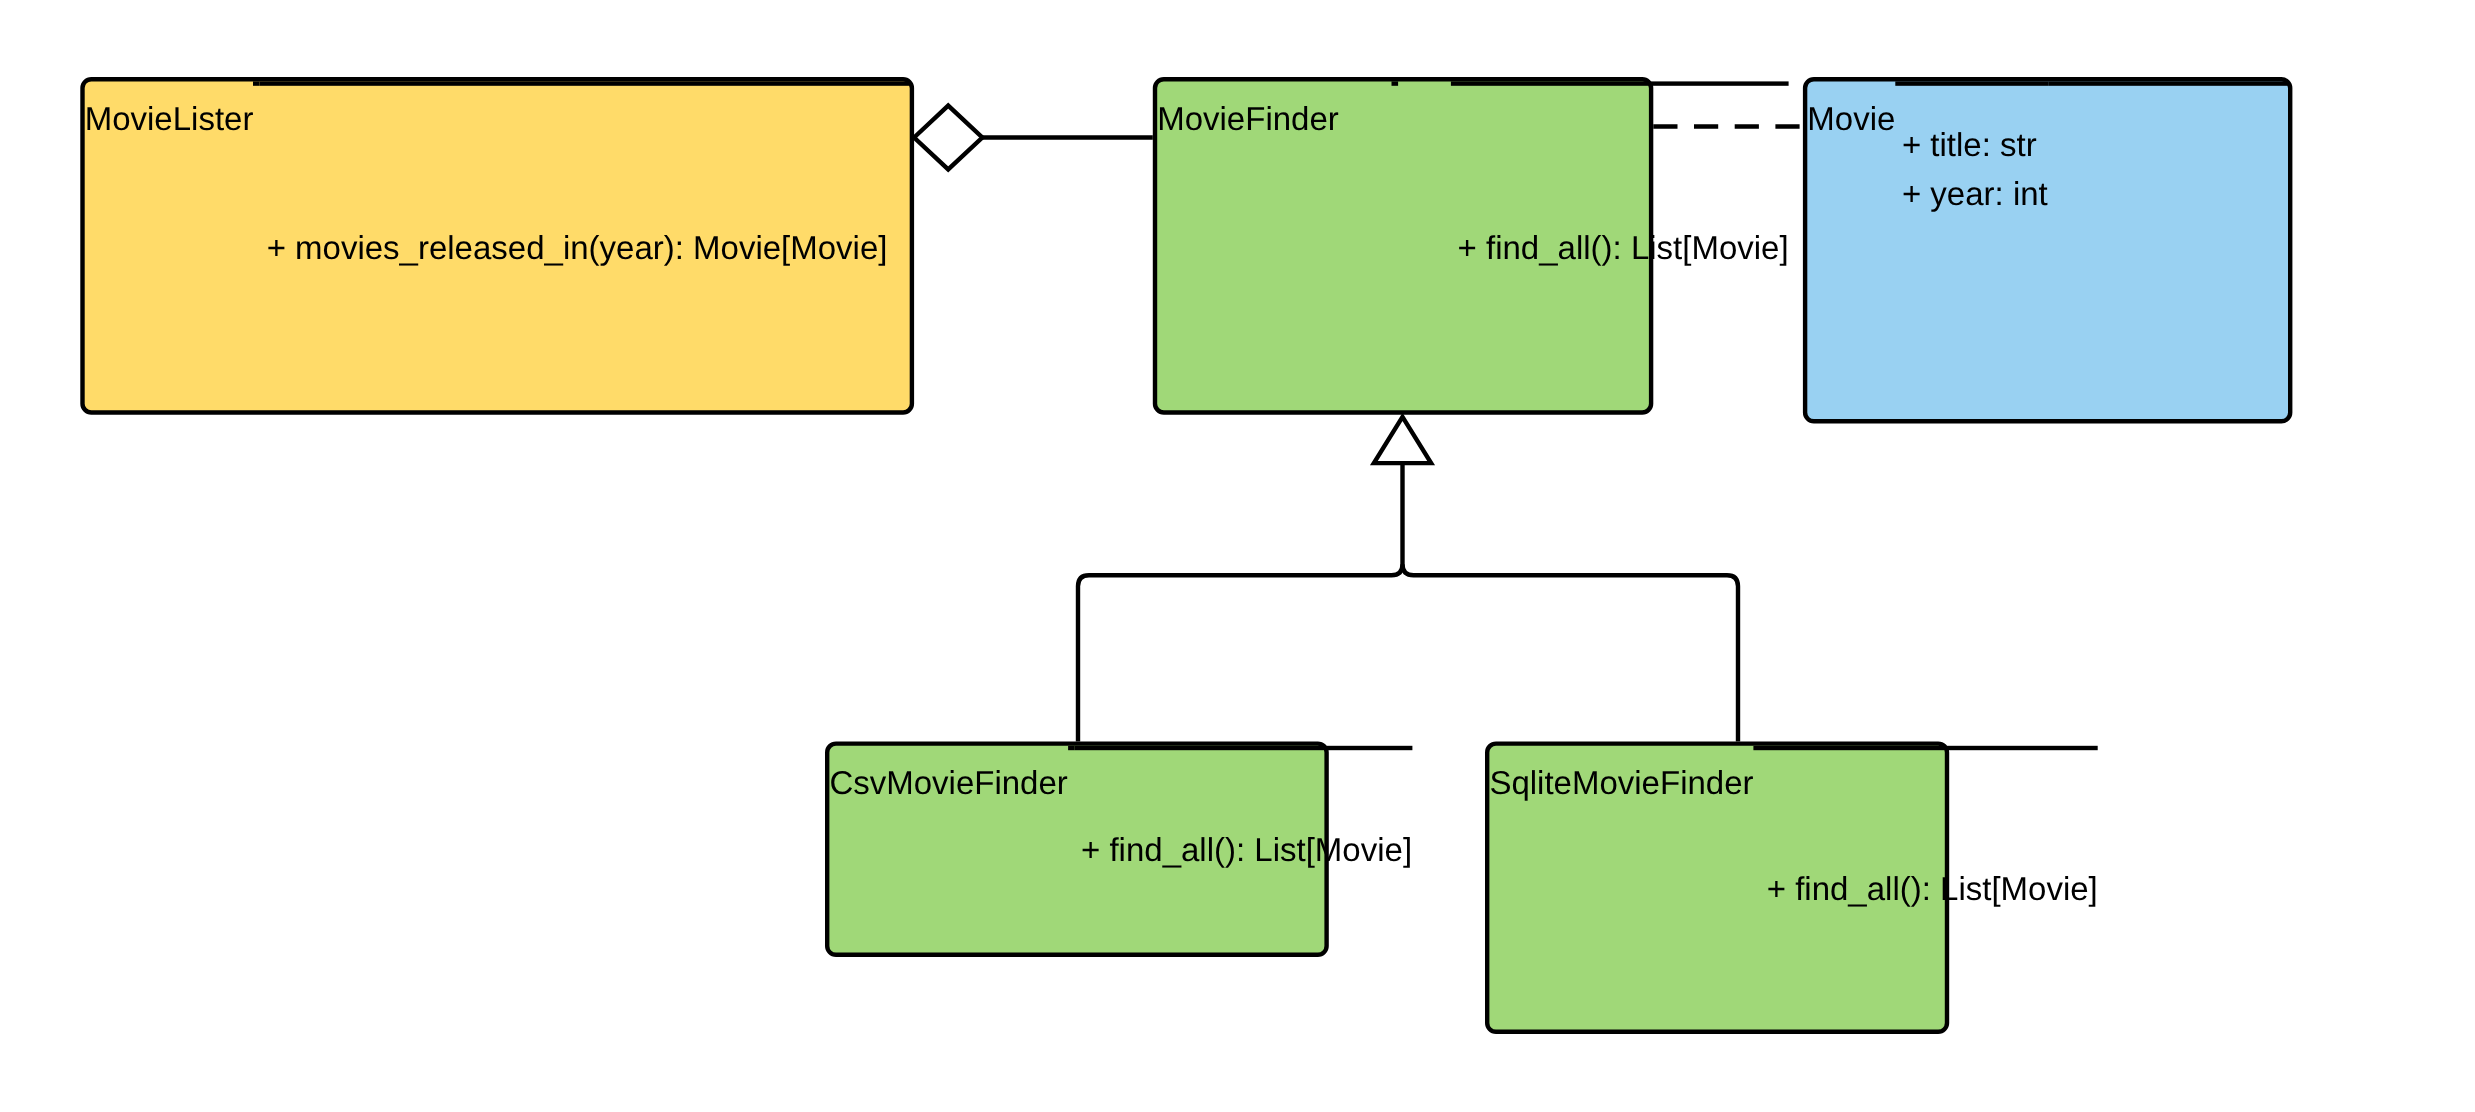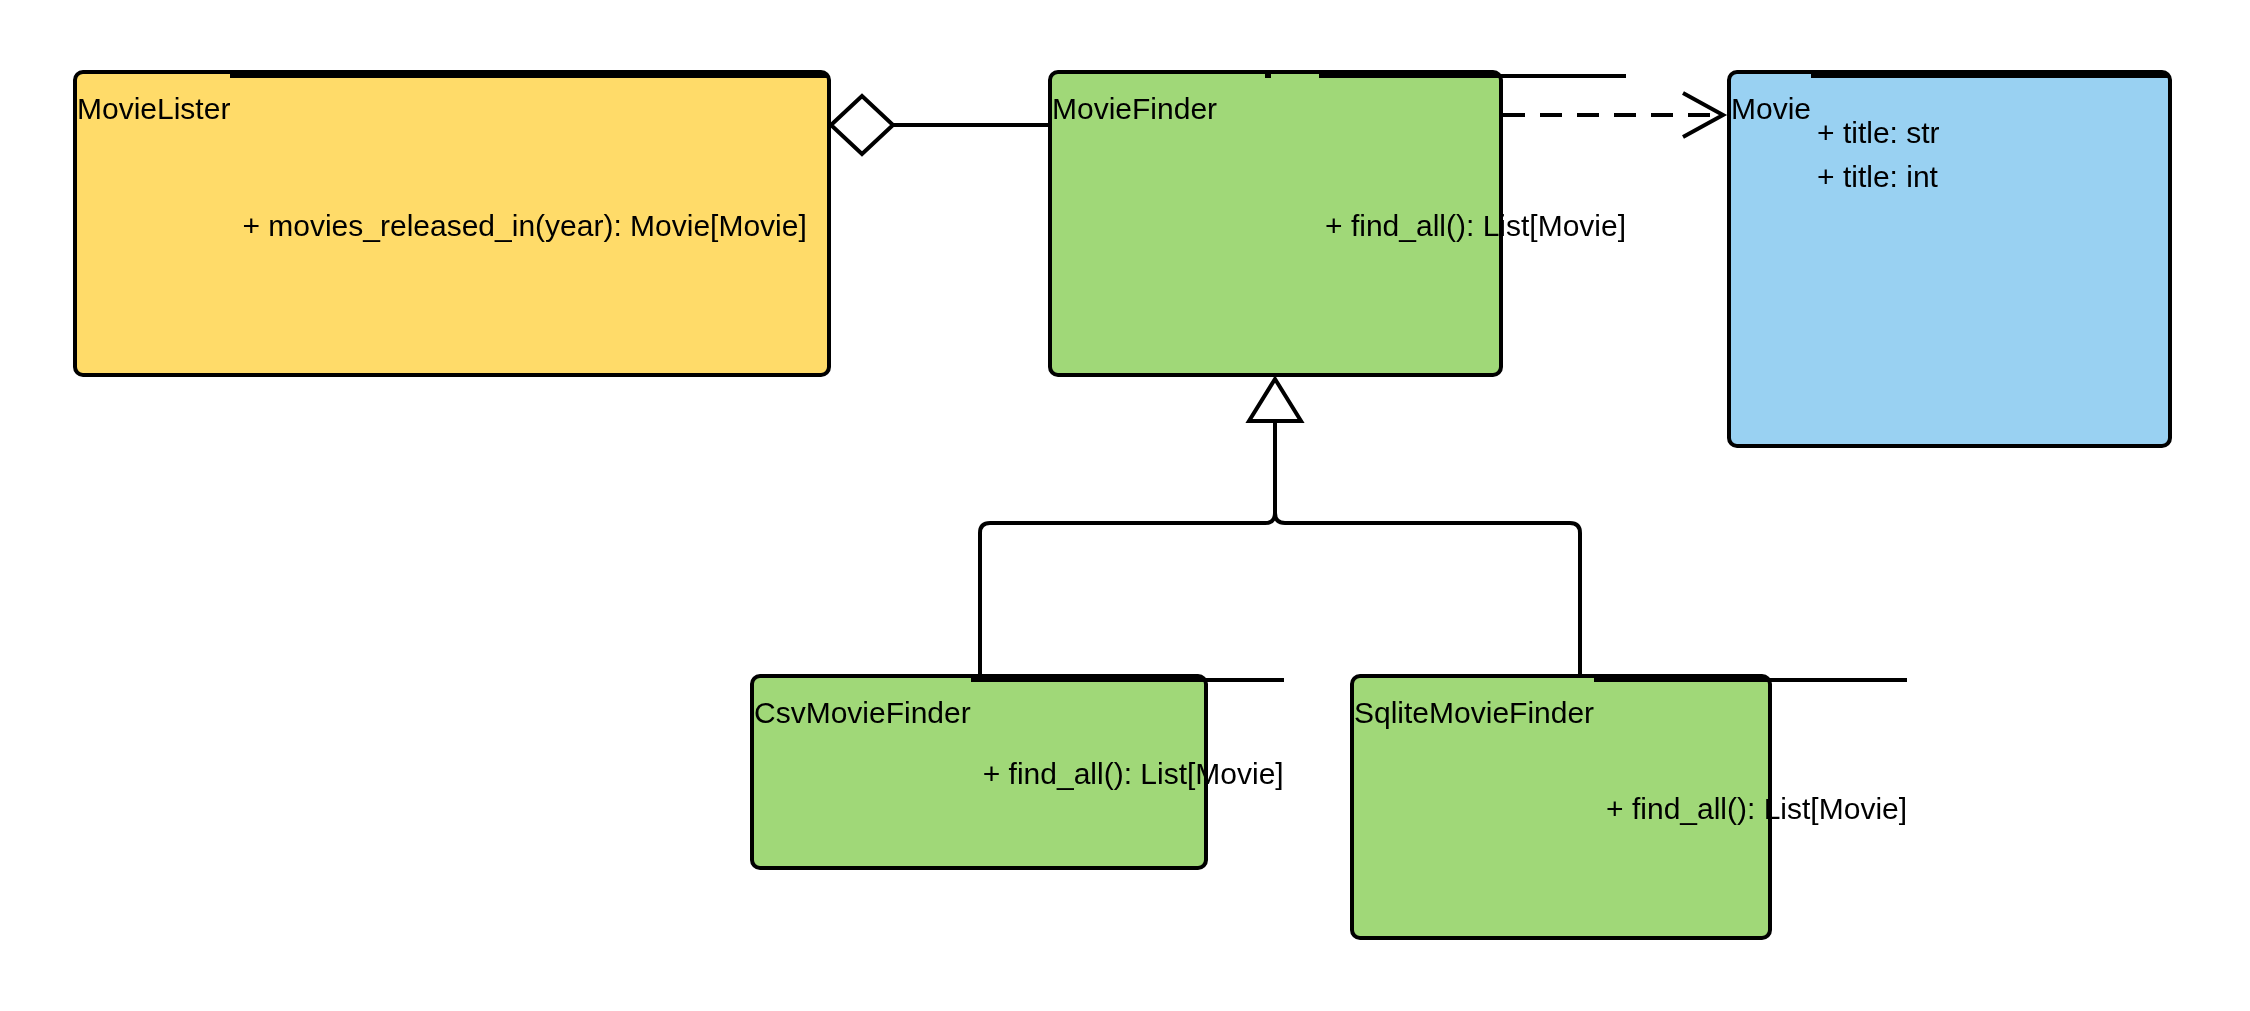--- a/index.html
+++ b/index.html
@@ -71,21 +71,21 @@
     line-height: 44px;
     white-space: nowrap;
   }
   .sec.grow { flex: 1 1 auto; }
 
   
   #box-movielister { left: 73px;   top: 70px;  width: 758px; height: 307px; }
   #box-movielister .attrs   { height: 101px; }
   #box-moviefinder { left: 1048px; top: 70px;  width: 455px; height: 307px; gap: 48px; }
   #box-moviefinder .attrs   { height: 115px; }
-  #box-movie       { left: 1727px; top: 70px;  width: 445px; height: 378px; }
+  #box-movie       { left: 1639px; top: 70px;  width: 445px; height: 315px; }
   #box-movie .attrs         { height: 157px; }
   #box-csv         { left: 750px;  top: 674px; width: 458px; height: 196px; }
   #box-csv .attrs           { height: 99px; }
   #box-sqlite      { left: 1350px; top: 674px; width: 422px; height: 266px; }
   #box-sqlite .attrs        { height: 99px; }
 </style>
 </head>
 <body>
 
 <div class="canvas">
@@ -124,21 +124,21 @@
     <div class="sec body attrs"></div>
     <div class="sec body grow">
       <div class="row">+ find_all(): List[Movie]</div>
     </div>
   </div>
 
   <div class="uml-class fill-blue" id="box-movie">
     <div class="sec title">Movie</div>
     <div class="sec body attrs">
       <div class="row">+ title: str</div>
-      <div class="row">+ title: int</div>
+      <div class="row">+ year: int</div>
     </div>
     <div class="sec body grow"></div>
   </div>
 
   <div class="uml-class fill-green" id="box-csv">
     <div class="sec title">CsvMovieFinder</div>
     <div class="sec body attrs"></div>
     <div class="sec body grow">
       <div class="row">+ find_all(): List[Movie]</div>
     </div>

